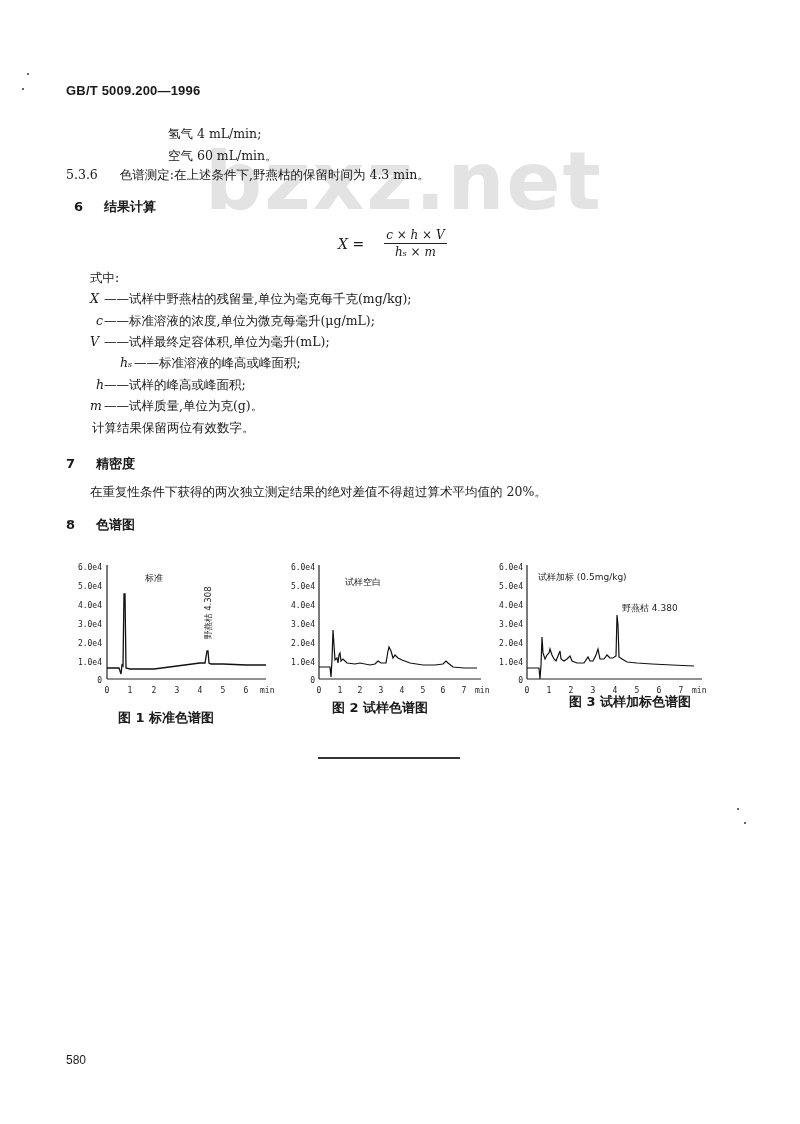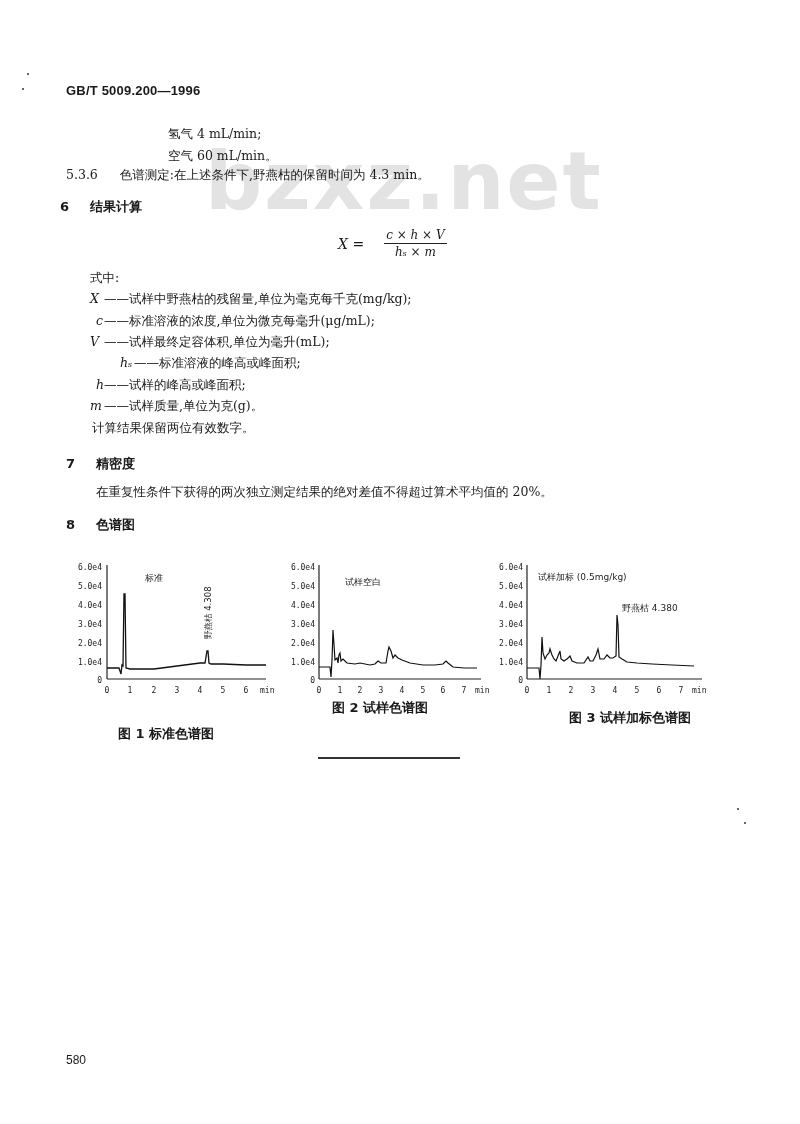--- a/index.html
+++ b/index.html
@@ -38,21 +38,21 @@
 <div class="abs hdr content">GB/T 5009.200—1996</div>
 
 <div class="abs txt content" style="left:168px;top:126px;">氢气 4 mL/min;</div>
 <div class="abs txt content" style="left:168px;top:148px;">空气 60 mL/min。</div>
 <div class="abs txt content" style="left:66px;top:167px;">
   <span>5.3.6</span>
   <span style="display:inline-block;width:14px;"></span>
   <span>色谱测定:在上述条件下,野燕枯的保留时间为 4.3 min。</span>
 </div>
 
-<div class="abs sec content" style="left:60px;top:198px;">
+<div class="abs sec content" style="left:74px;top:198px;">
   <span>6</span>
   <span style="display:inline-block;width:12px;"></span>
   <span>结果计算</span>
 </div>
 
 <div class="abs formula">
   <span>X =</span>
   <span class="frac">
     <span class="num">c × h × V</span>
     <span class="den">hₛ × m</span>
@@ -79,21 +79,21 @@
 <div class="abs txt content" style="left:90px;top:398px;">
   <span class="var">m</span><span>——试样质量,单位为克(g)。</span>
 </div>
 <div class="abs txt content" style="left:92px;top:420px;">计算结果保留两位有效数字。</div>
 
 <div class="abs sec content" style="left:66px;top:455px;">
   <span>7</span>
   <span style="display:inline-block;width:12px;"></span>
   <span>精密度</span>
 </div>
-<div class="abs txt content" style="left:96px;top:484px;text-align:right;">在重复性条件下获得的两次独立测定结果的绝对差值不得超过算术平均值的 20%。</div>
+<div class="abs txt content" style="left:90px;top:484px;text-align:right;">在重复性条件下获得的两次独立测定结果的绝对差值不得超过算术平均值的 20%。</div>
 
 <div class="abs sec content" style="left:66px;top:516px;">
   <span>8</span>
   <span style="display:inline-block;width:12px;"></span>
   <span>色谱图</span>
 </div>
 
 <div class="chart" style="left:70px;top:555px;width:200px;height:140px;">
   <svg width="200" height="140">
     <g>
@@ -114,21 +114,21 @@
       <text class="tick-label" x="107" y="138" text-anchor="middle">3</text>
       <text class="tick-label" x="130" y="138" text-anchor="middle">4</text>
       <text class="tick-label" x="153" y="138" text-anchor="middle">5</text>
       <text class="tick-label" x="176" y="138" text-anchor="middle">6</text>
       <text class="tick-label" x="190" y="138">min</text>
     </g>
     <polyline fill="none" stroke="#111" stroke-width="1.3" points="37,113 49,113 51,119 52,110 53,111 54,39 55,39 56,113 60,114 84,114 107,111 130,108 135,108 137,96 138,96 139,108 141,109 153,109 176,110 196,110"></polyline>
     <text x="75" y="26" font-size="9" font-family="DejaVu Sans, sans-serif" fill="#222">标准</text>
     <text x="0" y="0" font-size="8.5" font-family="DejaVu Sans, sans-serif" fill="#222" transform="translate(141,84) rotate(-90)">野燕枯 4.308</text>
   </svg>
-  <div class="abs caption" style="left:48px;top:170px;">图 1  标准色谱图</div>
+  <div class="abs caption" style="left:48px;top:154px;">图 1  标准色谱图</div>
 </div>
 
 <div class="chart" style="left:285px;top:555px;width:210px;height:140px;">
   <svg width="210" height="140">
     <g>
       <line x1="34" y1="10" x2="34" y2="124" stroke="#222" stroke-width="1.2"></line>
       <text class="tick-label" x="30" y="15" text-anchor="end">6.0e4</text>
       <text class="tick-label" x="30" y="34" text-anchor="end">5.0e4</text>
       <text class="tick-label" x="30" y="53" text-anchor="end">4.0e4</text>
       <text class="tick-label" x="30" y="72" text-anchor="end">3.0e4</text>
@@ -175,18 +175,18 @@
       <text class="tick-label" x="123" y="138" text-anchor="middle">4</text>
       <text class="tick-label" x="145" y="138" text-anchor="middle">5</text>
       <text class="tick-label" x="167" y="138" text-anchor="middle">6</text>
       <text class="tick-label" x="189" y="138" text-anchor="middle">7</text>
       <text class="tick-label" x="200" y="138">min</text>
     </g>
     <polyline fill="none" stroke="#111" stroke-width="1.2" points="35,113 47,113 48,124 49,110 50,82 51,98 53,104 55,100 57,98 58,94 60,100 62,104 64,106 68,96 69,104 72,106 75,104 78,101 80,106 85,108 92,108 96,102 98,106 101,106 104,100 106,94 108,104 112,104 115,100 118,103 121,103 124,101 125,60 126,70 127,102 130,104 135,107 145,108 160,109 180,110 202,111"></polyline>
     <text x="46" y="25" font-size="9" font-family="DejaVu Sans, sans-serif" fill="#222">试样加标 (0.5mg/kg)</text>
     <text x="130" y="56" font-size="9" font-family="DejaVu Sans, sans-serif" fill="#222">野燕枯 4.380</text>
   </svg>
-  <div class="abs caption" style="left:44px;top:154px;padding-left:33px;">图 3  试样加标色谱图</div>
+  <div class="abs caption" style="left:44px;top:138px;padding-left:33px;">图 3  试样加标色谱图</div>
 </div>
 
 <div class="abs rule"></div>
 
 <div class="abs pageno">580</div>
 
 </body></html>

